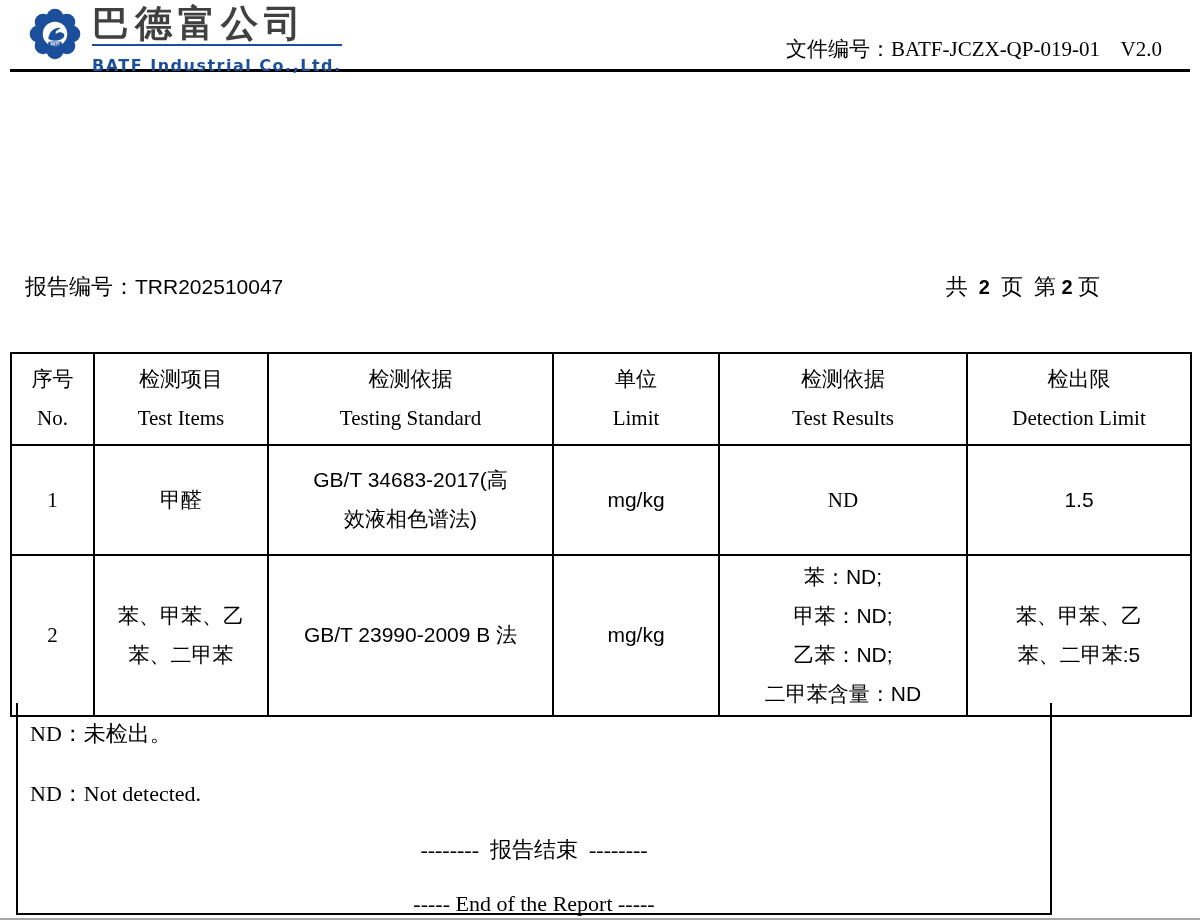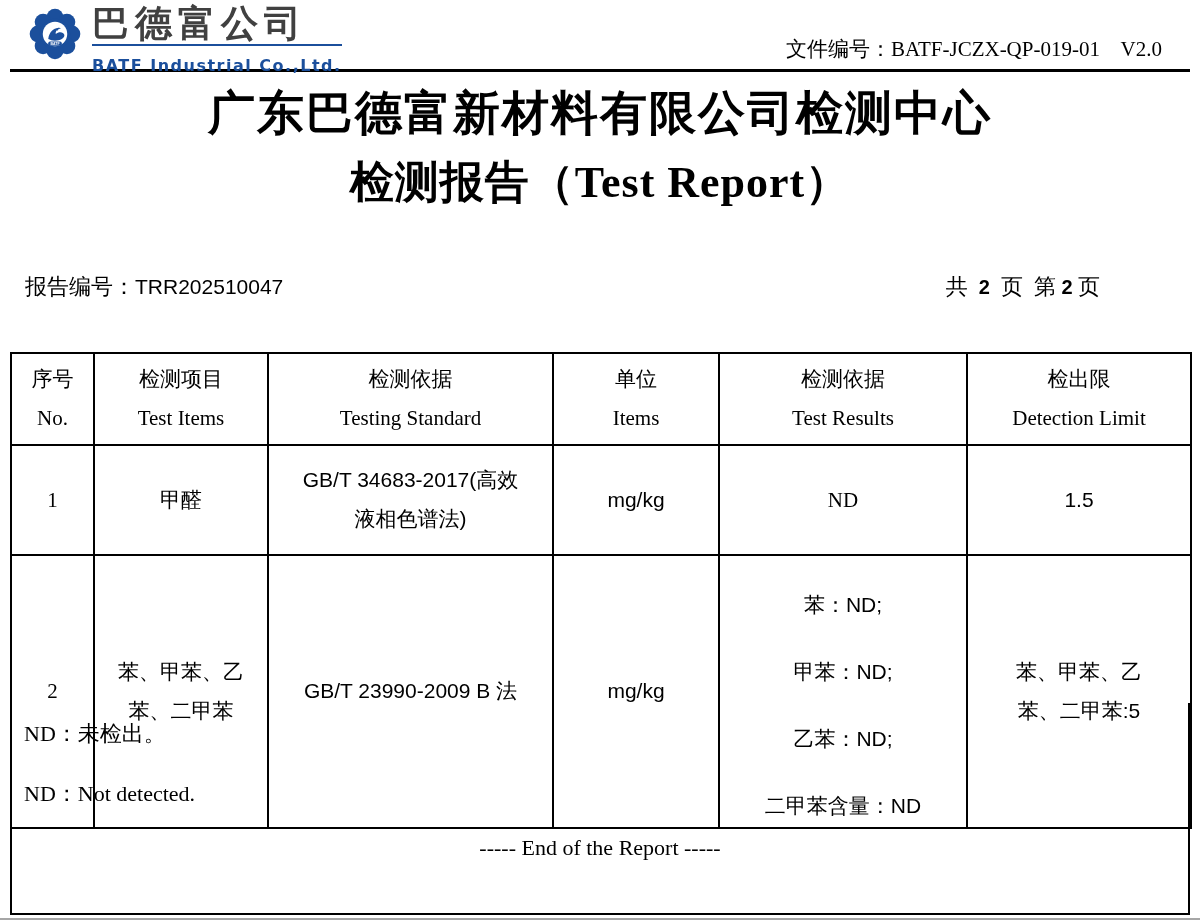--- a/index.html
+++ b/index.html
@@ -103,28 +103,28 @@
     line-height: 1.85;
     padding: 2px 6px;
   }
   .report-table .hdr-row td { height: 92px; }
   .report-table .data-row-1 td { height: 110px; }
   .report-table .data-row-2 td { height: 153px; }
   .hdr-zh { display: block; }
   .hdr-en { display: block; }
   .sans { font-family: "Liberation Sans", "DejaVu Sans", sans-serif; }
   .cell-item { padding: 0 18px !important; line-height: 1.9; }
-  .cell-standard { padding: 0 29px !important; line-height: 1.9; }
+  .cell-standard { padding: 0 40px !important; line-height: 1.9; }
   .cell-limit { padding: 0 31px !important; line-height: 1.9; }
-  .results-line { display: block; line-height: 1.85; margin-top: 28px; }
+  .results-line { display: block; line-height: 1.85; }
   
   .notes-box {
     position: absolute;
-    left: 10px; top: 703px;
-    width: 1180px;
+    left: 16px; top: 703px;
+    width: 1036px;
     height: 212px;
     border: 2px solid #000;
     border-top: none;
   }
   .note-line { font-size: 22px; margin: 0 0 0 12px; }
   .note-line.first { margin-top: 16px; }
   .note-line.second { margin-top: 30px; }
   .end-line { font-size: 22px; text-align: center; }
   .end-line.zh { margin-top: 26px; white-space: pre; }
   .end-line.en { margin-top: 26px; white-space: pre; }
@@ -162,24 +162,20 @@
         <text x="32" y="45.2" font-size="4.2" fill="#ffffff" text-anchor="middle" font-family="Liberation Sans, sans-serif" font-weight="bold">BATF</text>
       </svg>
       <div class="logo-text">
         <div class="logo-zh">巴德富公司</div>
         <div class="logo-en">BATF Industrial Co.,Ltd.</div>
       </div>
     </div>
     <div class="doc-number"><span>文件编号：</span><span>BATF-JCZX-QP-019-01    V2.0</span></div>
   </div>
 
-  <div class="title-block">
-    <div class="title-line1">广东巴德富新材料有限公司检测中心</div>
-    <div class="title-line2">检测报告（Test Report）</div>
-  </div>
 
   <div class="meta">
     <div class="meta-row">
       <div><span class="report-no-label">报告编号：</span><span class="report-no-value">TRR202510047</span></div>
       <div class="pagination-zh"><span>共</span>  <span class="num">2</span>  <span>页  第</span> <span class="num">2</span> <span>页</span></div>
     </div>
   </div>
 
   <table class="report-table">
     <colgroup>
@@ -199,21 +195,21 @@
       <td>
             <span class="hdr-zh">检测项目</span>
             <span class="hdr-en">Test Items</span>
           </td>
       <td>
             <span class="hdr-zh">检测依据</span>
             <span class="hdr-en">Testing Standard</span>
           </td>
       <td>
             <span class="hdr-zh">单位</span>
-            <span class="hdr-en">Items</span>
+            <span class="hdr-en">Limit</span>
           </td>
       <td>
             <span class="hdr-zh">检测依据</span>
             <span class="hdr-en">Test Results</span>
           </td>
       <td>
             <span class="hdr-zh">检出限</span>
             <span class="hdr-en">Detection Limit</span>
           </td>
     </tr>
@@ -237,18 +233,19 @@
         <span class="results-line">二甲苯含量：ND</span>
       </td>
       <td class="sans cell-limit">苯、甲苯、乙苯、二甲苯:5</td>
     </tr>
   </tbody>
     </table>
 
   <div class="notes-box">
     <div class="note-line first">ND：未检出。</div>
     <div class="note-line second">ND：Not detected.</div>
+    <div class="end-line zh">--------  报告结束  --------</div>
     <div class="end-line en">----- End of the Report -----</div>
   </div>
 
   <div class="page-bottom-rule"></div>
 
 </div>
 
 </body></html>

